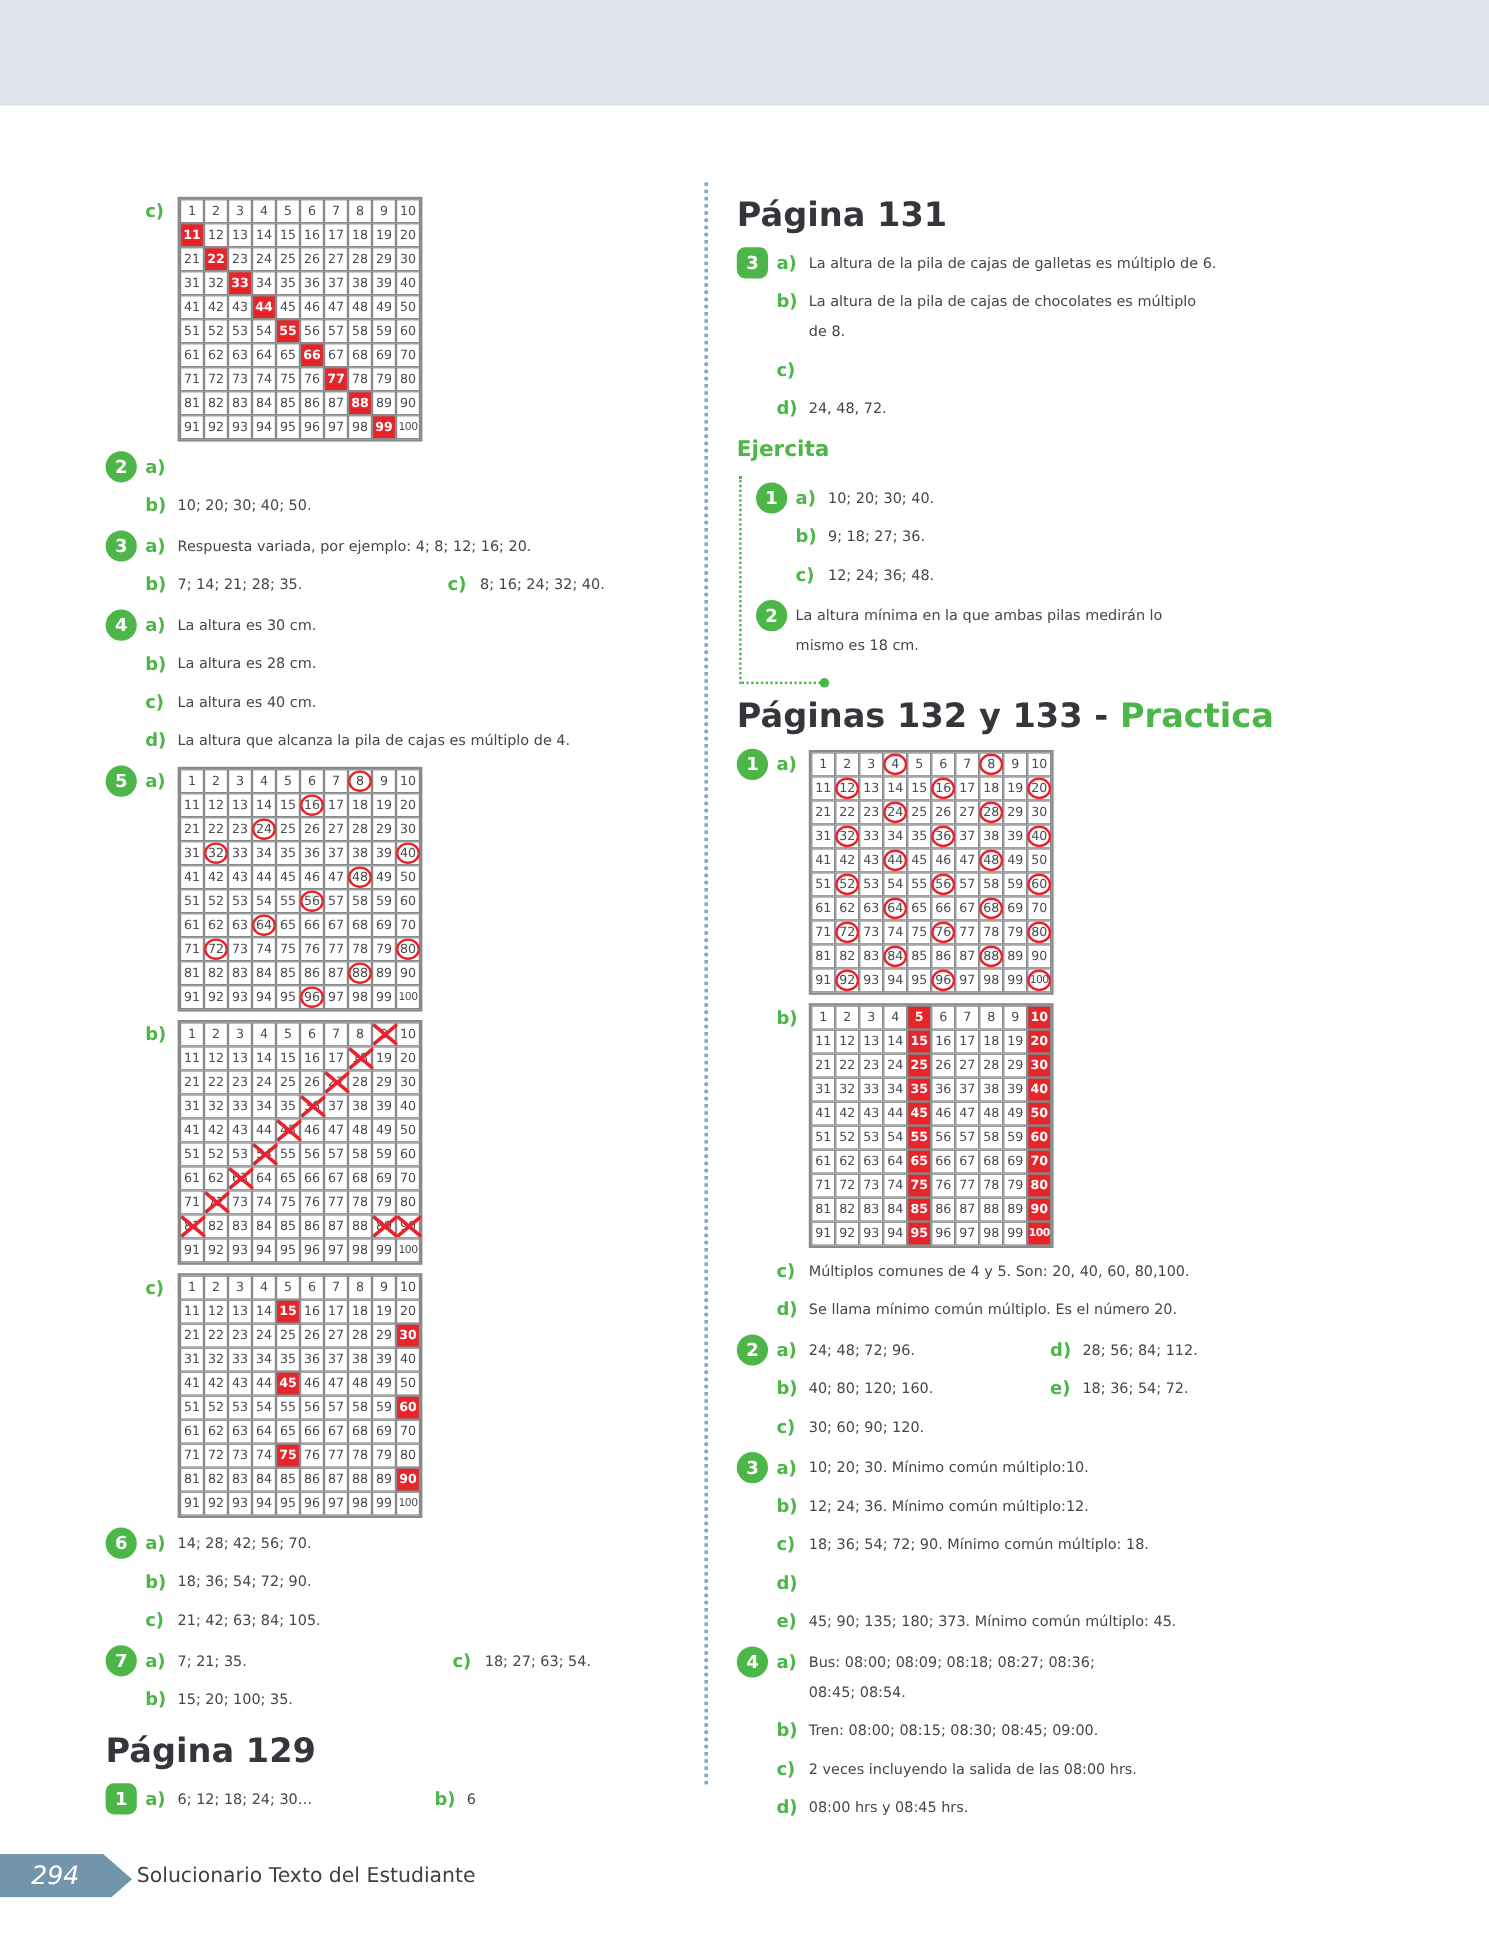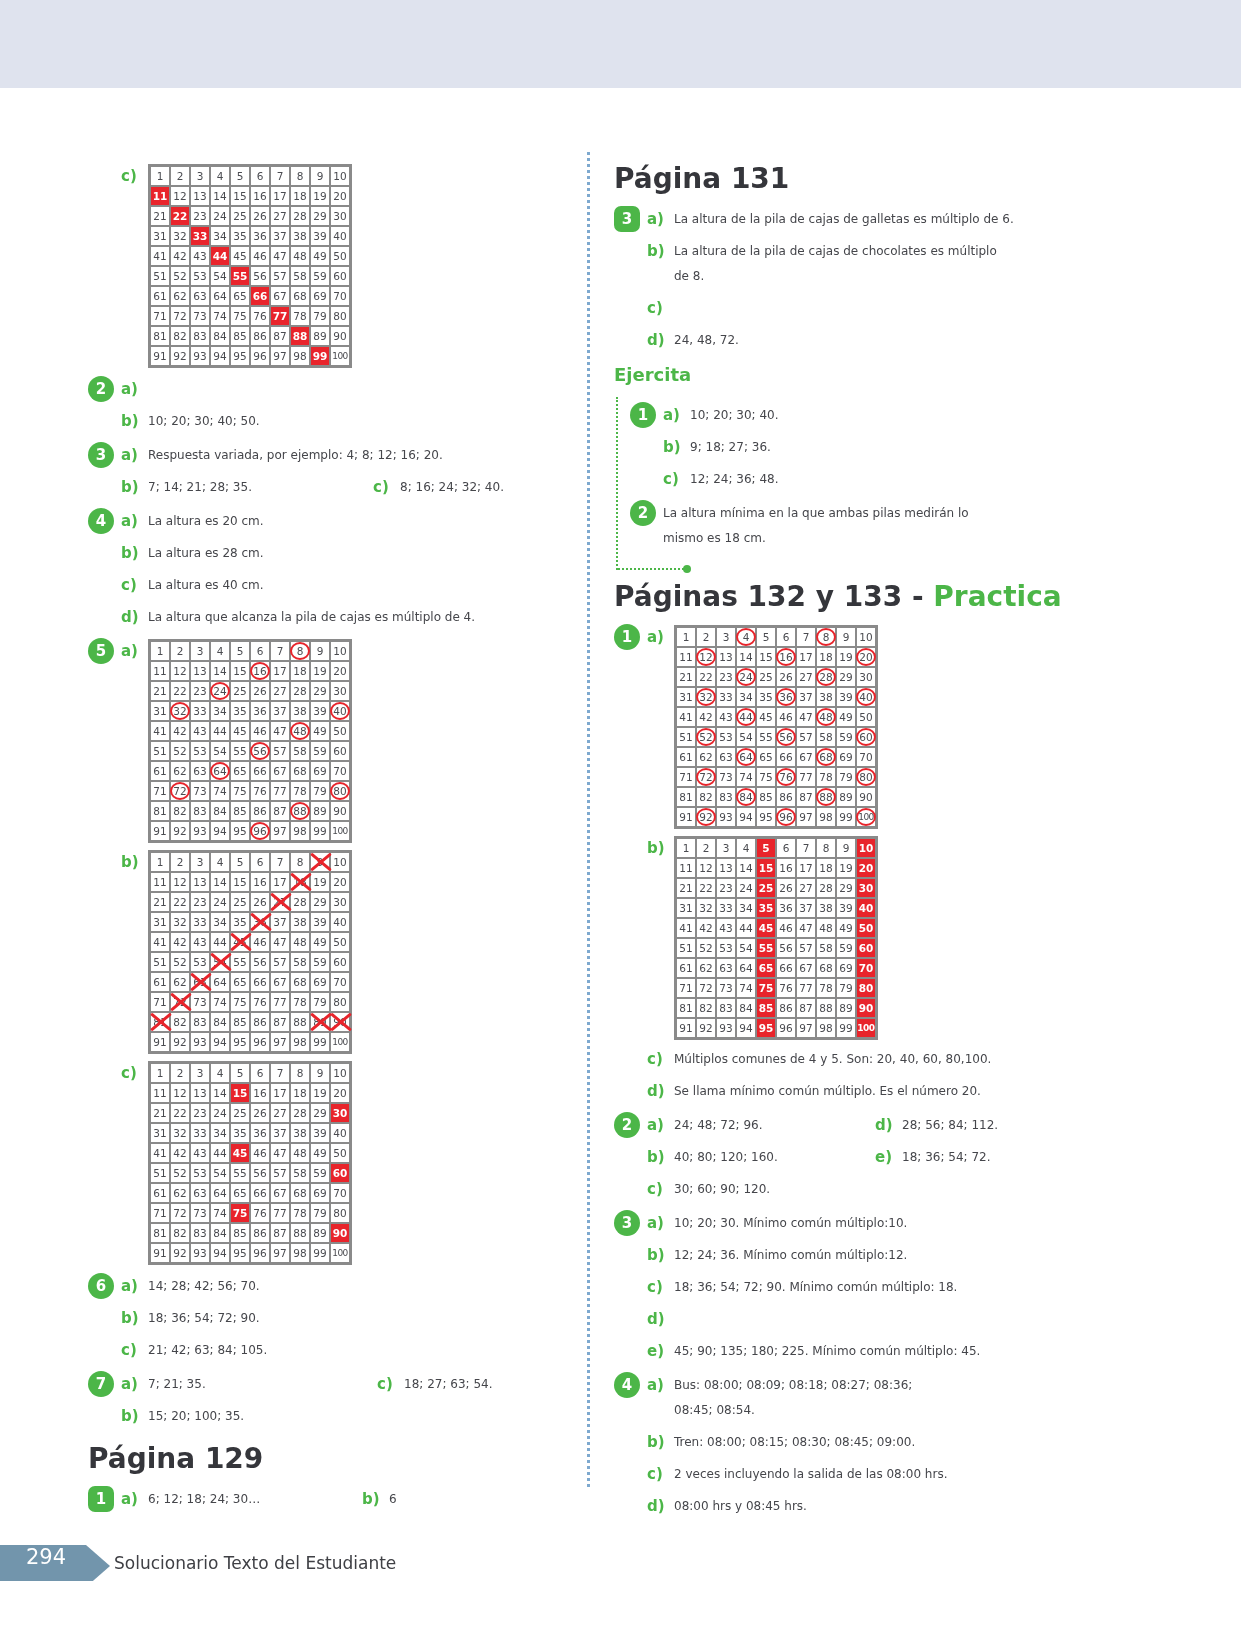--- a/index.html
+++ b/index.html
@@ -34,21 +34,21 @@
 .cell.circle::after{content:"";position:absolute;left:-1px;right:-1px;top:0;bottom:0;border:2px solid var(--red,#e8242b);border-radius:50%;}
 .cell.cross::before,.cell.cross::after{content:"";position:absolute;left:-3px;top:50%;width:26px;height:3px;background:var(--red,#e8242b);border-radius:2px;z-index:2;}
 .cell.cross::before{transform:translateY(-50%) rotate(40deg);}
 .cell.cross::after{transform:translateY(-50%) rotate(-40deg);}
 .ejercita{margin:4px 0 10px;}
 .ej-title{color:var(--green,#4cb648);font-weight:bold;font-size:18px;margin-bottom:12px;}
 .ej-body{border-left:2px dotted var(--green,#4cb648);padding-left:12px;padding-top:6px;margin-left:2px;}
 .ej-end{position:relative;height:10px;width:66px;margin-left:-12px;border-bottom:2px dotted var(--green,#4cb648);}
 .ej-end::after{content:"";position:absolute;right:-7px;bottom:-5px;width:8px;height:8px;border-radius:50%;background:var(--green,#4cb648);}
 .footer{position:absolute;left:0;top:1545px;display:flex;align-items:center;}
-.page-badge{width:110px;height:36px;background:var(--slate,#7295ac);clip-path:polygon(0 0,86px 0,110px 21px,86px 42px,0 42px);color:#fff;font-size:21px;display:flex;justify-content:center;padding-right:18px;}
+.page-badge{width:110px;height:36px;background:var(--slate,#7295ac);clip-path:polygon(0 0,86px 0,110px 21px,86px 42px,0 42px);color:#fff;font-size:21px;display:flex;align-items:center;justify-content:center;padding-right:18px;font-style:italic;}
 .footer-text{margin-left:4px;font-size:17px;color:#3f4045;}
 </style>
 </head>
 <body>
 
 <div class="page">
   <div class="band"></div>
   <div class="content">
     <div class="col-left">
         <div class="item">
@@ -394,21 +394,21 @@
             </div>
           </div>
         </div>
         <div class="item">
           <div class="badge-col">
             <div class="badge circle">4</div>
           </div>
           <div class="body">
             <div class="row">
               <span class="lbl">a)</span>
-              <span class="txt">La altura es 20 cm.</span>
+              <span class="txt">La altura es 30 cm.</span>
             </div>
             <div class="row">
               <span class="lbl">b)</span>
               <span class="txt">La altura es 28 cm.</span>
             </div>
             <div class="row">
               <span class="lbl">c)</span>
               <span class="txt">La altura es 40 cm.</span>
             </div>
             <div class="row nowrap">
@@ -2124,21 +2124,21 @@
             </div>
             <div class="row">
               <span class="lbl">c)</span>
               <span class="txt">18; 36; 54; 72; 90. Mínimo común múltiplo: 18.</span>
             </div>
             <div class="row nowrap">
               <span class="lbl">d)</span>
             </div>
             <div class="row nowrap">
               <span class="lbl">e)</span>
-              <span class="txt">45; 90; 135; 180; 225. Mínimo común múltiplo: 45.</span>
+              <span class="txt">45; 90; 135; 180; 373. Mínimo común múltiplo: 45.</span>
             </div>
           </div>
         </div>
         <div class="item">
           <div class="badge-col">
             <div class="badge circle">4</div>
           </div>
           <div class="body">
             <div class="row">
               <span class="lbl">a)</span>

